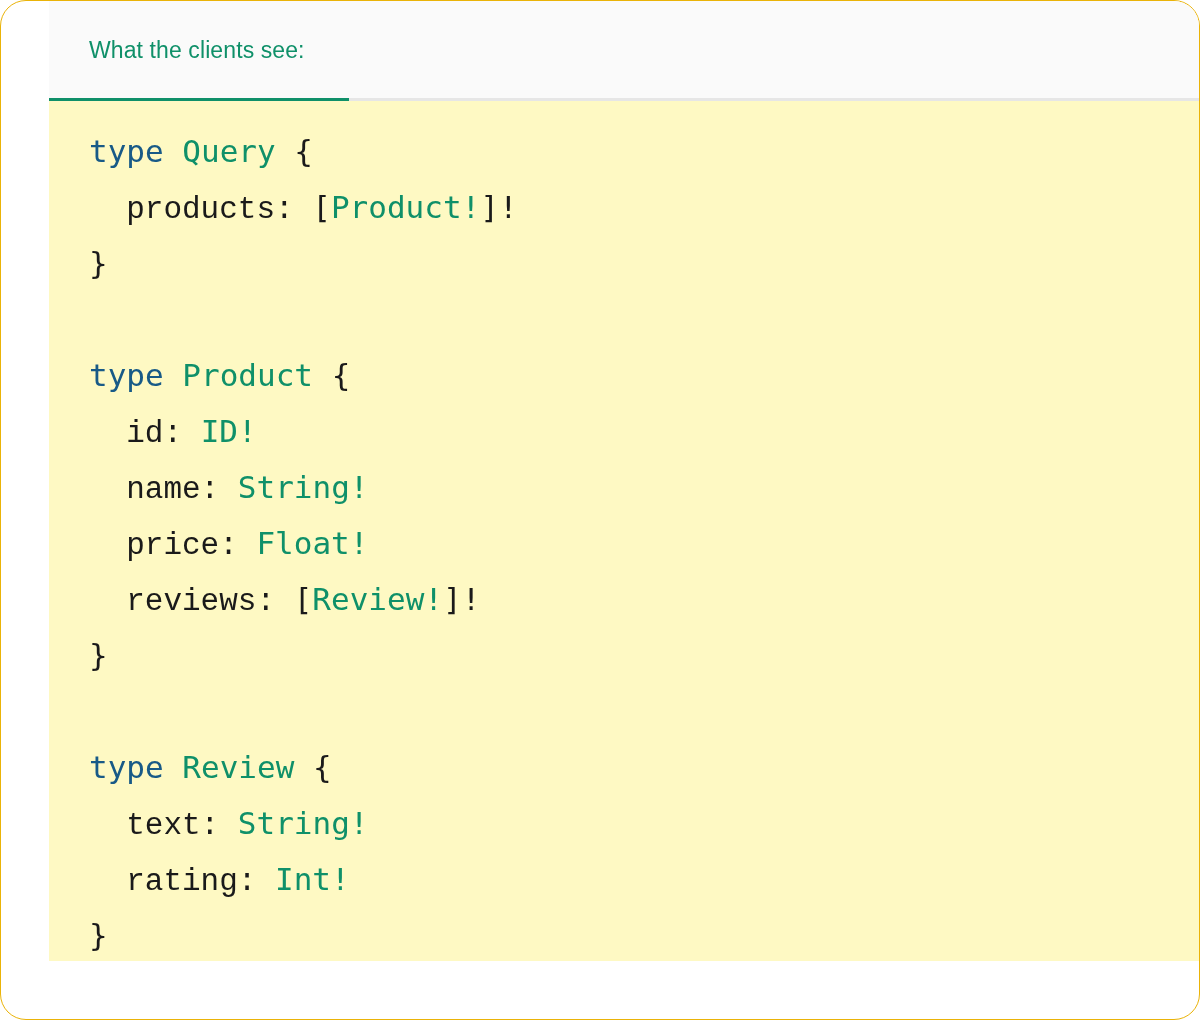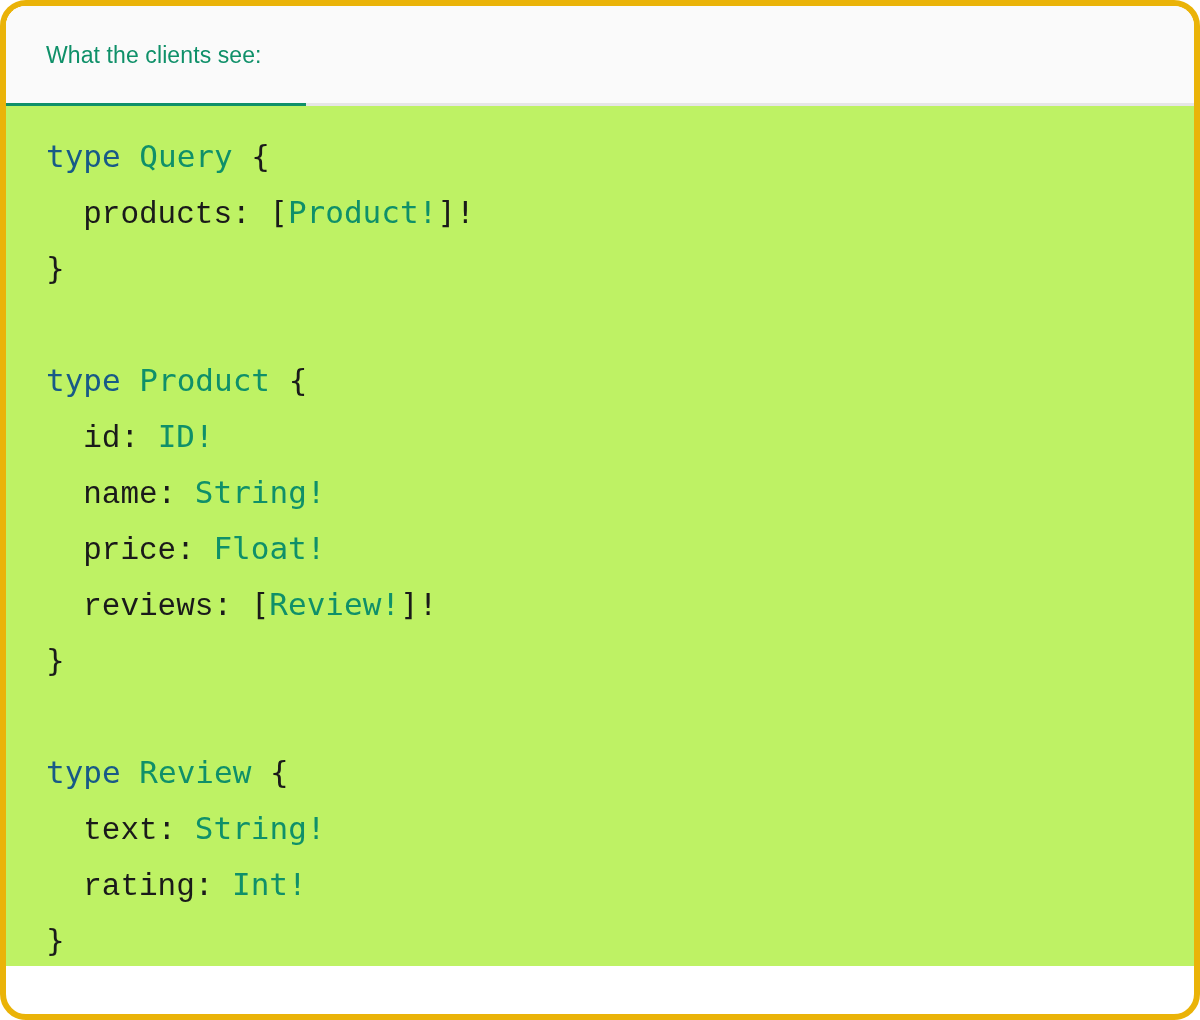--- a/index.html
+++ b/index.html
@@ -15,23 +15,24 @@
     overflow: hidden;
   }
 
   
   .card {
     position: relative;
     box-sizing: border-box;
     width: 1200px;
     height: 1020px;
     background: #ffffff;
-    border: 6px solid #eab308;
+    border: 1px solid #eab308;
     border-radius: 26px;
     overflow: hidden;
+    padding-left: 48px;
   }
 
   
   .tabbar {
     position: relative;
     box-sizing: border-box;
     height: 100px;
     background: #fafafa;
     border-bottom: 3px solid #e6e6e6;
     display: flex;
@@ -58,21 +59,21 @@
     line-height: 26px;
     letter-spacing: 0.1px;
     color: #0f9069;
     white-space: nowrap;
   }
 
   
   .code-pane {
     box-sizing: border-box;
     padding: 22px 0 0 0;
-    background: #bef264;
+    background: #fef9c3;
     height: 860px;
     overflow: hidden;
   }
 
   .code-block {
     margin: 0;
     padding: 0 0 0 40px;
     font-family: "DejaVu Sans Mono", "Liberation Mono", monospace;
     font-size: 31px;
     line-height: 56px;

